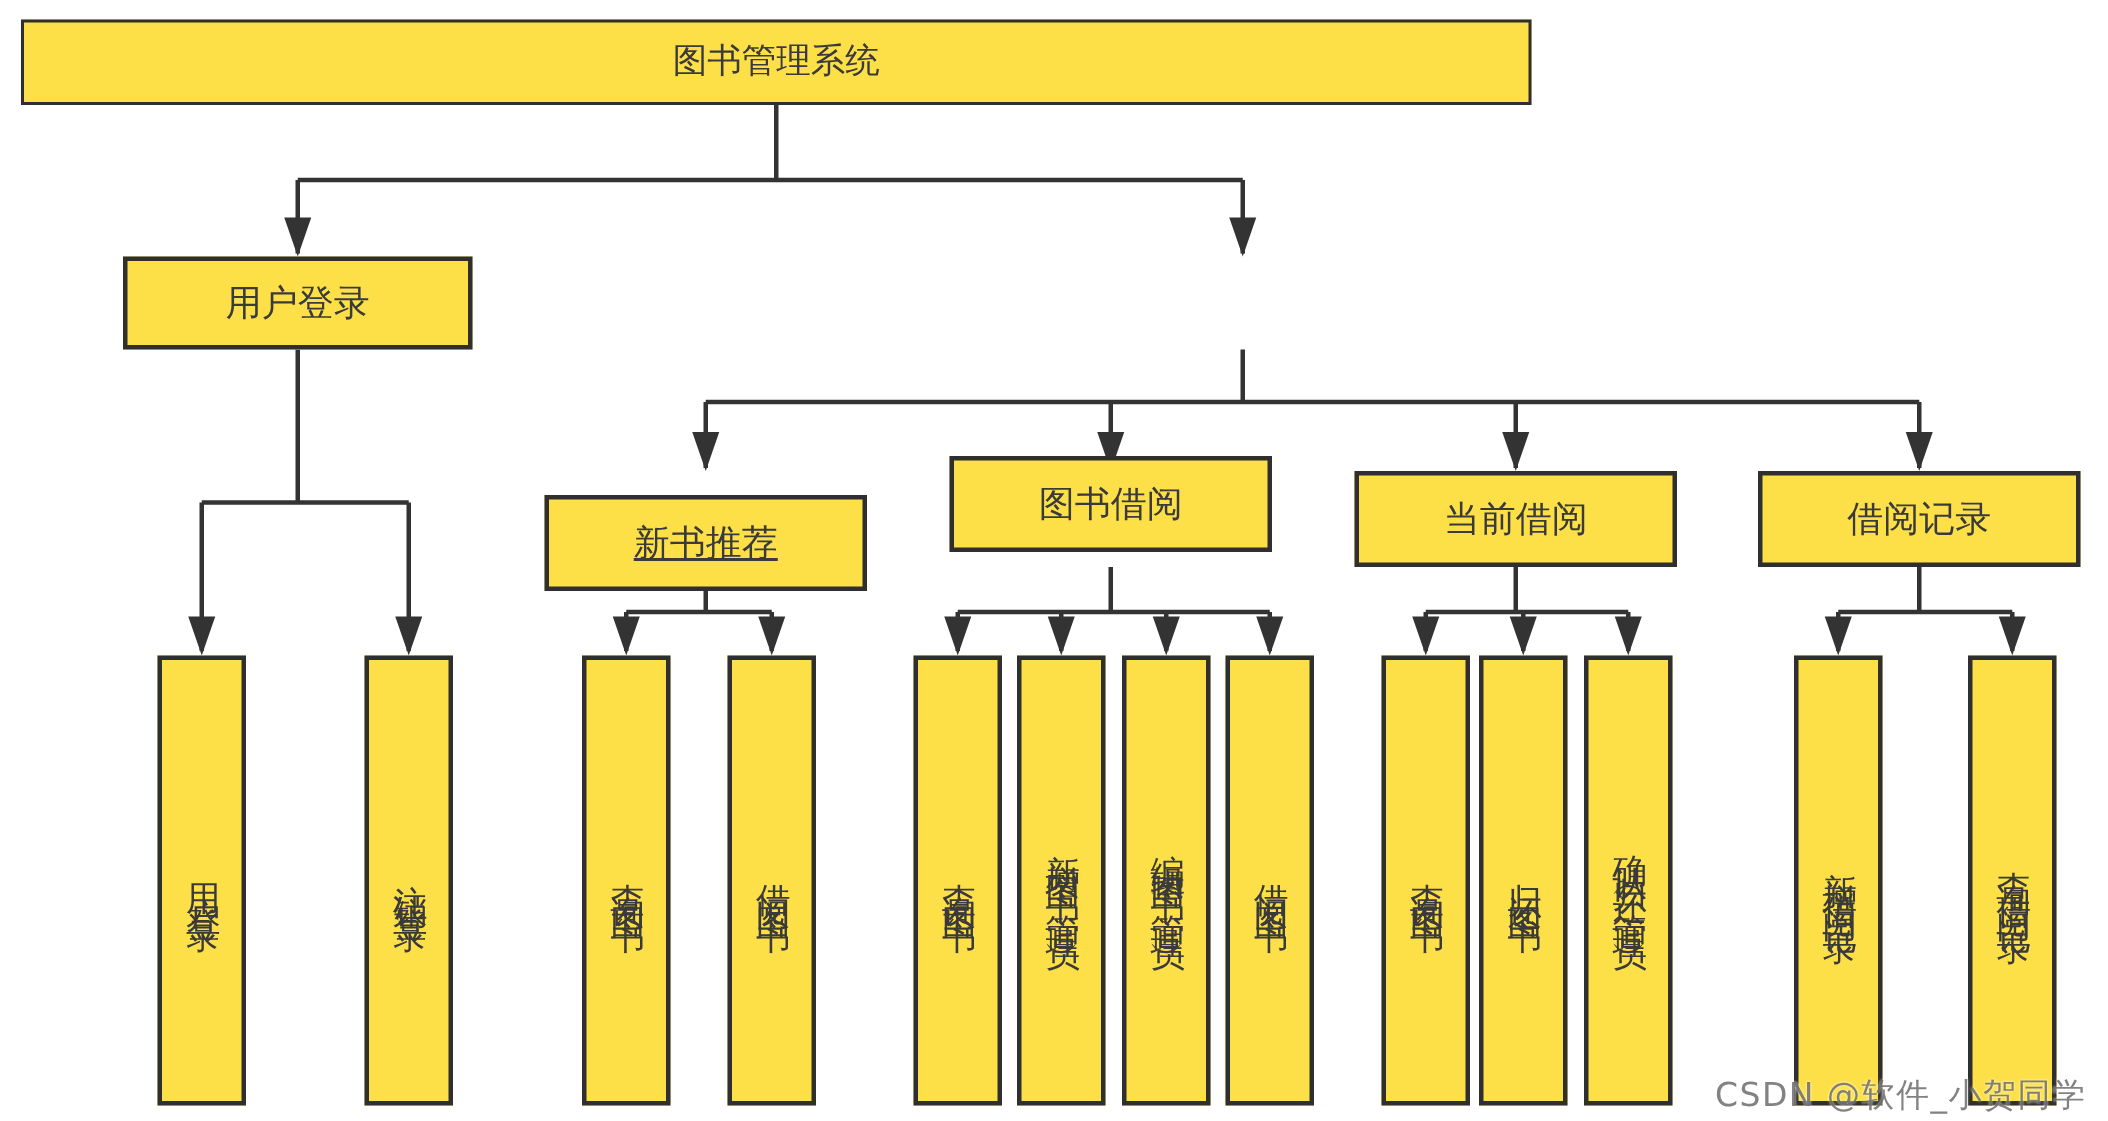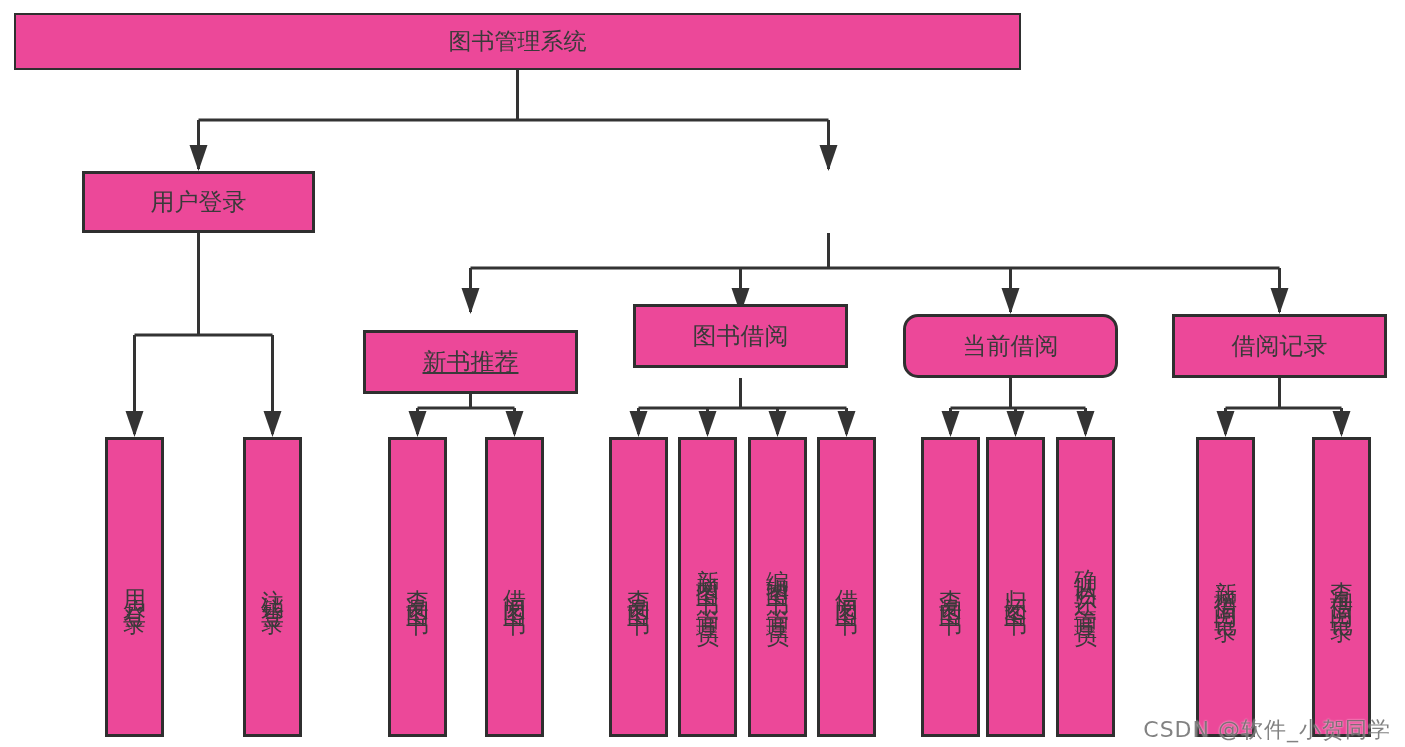--- a/index.html
+++ b/index.html
@@ -17,21 +17,21 @@
   }
   svg.connectors {
     position: absolute;
     left: 0; top: 0;
     width: 1405px; height: 747px;
     z-index: 0;
   }
   .node {
     position: absolute;
     box-sizing: border-box;
-    background: #ec4899;
+    background: #fde047;
     border: 3px solid #2f2f2f;
     color: #3a3a3a;
     display: flex;
     align-items: center;
     justify-content: center;
     z-index: 1;
     font-size: 24px;
     line-height: 1;
     white-space: nowrap;
   }
@@ -100,21 +100,21 @@
       <polygon points="1332.5,411 1350.5,411 1341.5,437"></polygon>
     </g>
   </svg>
 
   <div class="node root" style="left:14px; top:13px; width:1007px; height:57px;">图书管理系统</div>
 
   <div class="node" style="left:82px; top:171px; width:233px; height:62px;">用户登录</div>
 
   <div class="node" style="left:363px; top:330px; width:215px; height:64px;text-decoration:underline;">新书推荐</div>
   <div class="node" style="left:633px; top:304px; width:215px; height:64px;">图书借阅</div>
-  <div class="node" style="left:903px; top:314px; width:215px; height:64px;border-radius:15px;">当前借阅</div>
+  <div class="node" style="left:903px; top:314px; width:215px; height:64px;">当前借阅</div>
   <div class="node" style="left:1172px; top:314px; width:215px; height:64px;">借阅记录</div>
 
   <div class="node leaf" style="left:105px; top:437px; width:59px; height:300px;">用户登录</div>
   <div class="node leaf" style="left:243px; top:437px; width:59px; height:300px;">注销登录</div>
 
   <div class="node leaf" style="left:388px; top:437px; width:59px; height:300px;">查询图书</div>
   <div class="node leaf" style="left:485px; top:437px; width:59px; height:300px;">借阅图书</div>
 
   <div class="node leaf" style="left:609px; top:437px; width:59px; height:300px;">查询图书</div>
   <div class="node leaf" style="left:678px; top:437px; width:59px; height:300px;">新增图书（管理员）</div>

